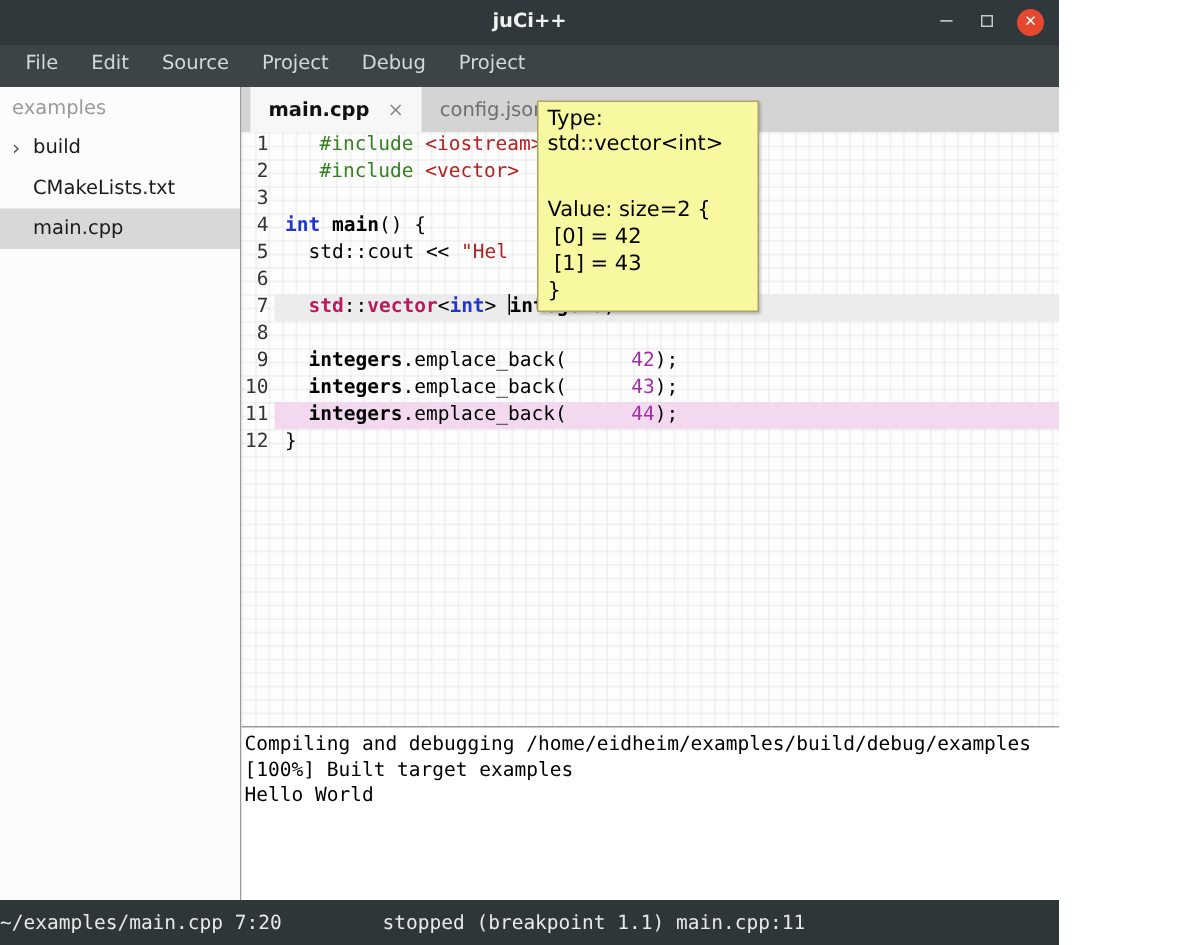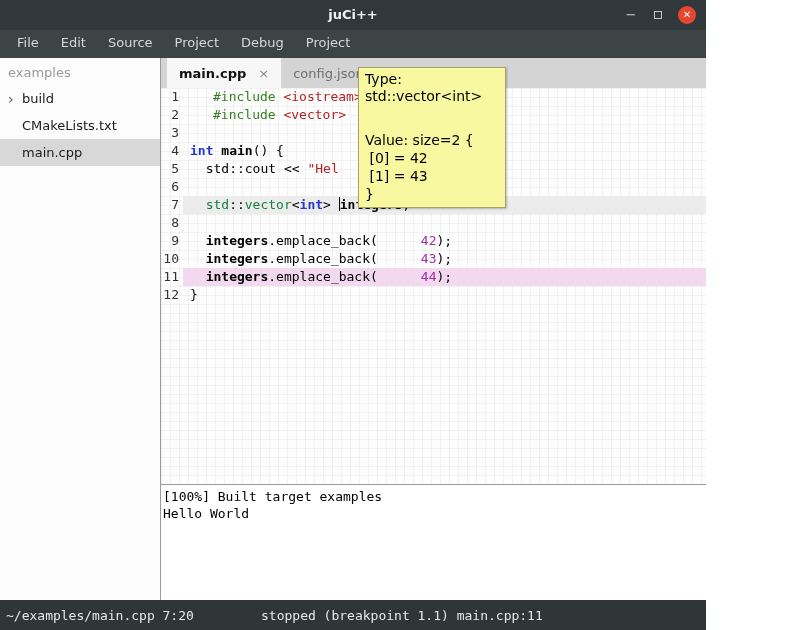--- a/index.html
+++ b/index.html
@@ -46,39 +46,39 @@
     background-size:9px 9px; }
   .code-line { display:flex; height:18px; width:559px; white-space:pre; }
   .ln { flex:none; width:22px; text-align:right; padding-right:4px; color:#333; }
   .code { flex:1; padding-left:7px; }
   .hl-gray { background:#ececec; }
   .hl-pink { background:#f2d9ef; }
   .s-pl { color:#000; }
   .s-pp { color:#35801f;margin-left:23px; }
   .s-str { color:#b22222; }
   .s-kw { color:#2337cc; font-weight:bold; }
-  .s-ty { color:#15803d; }
+  .s-ty { color:#be185d;font-weight:bold; }
   .s-fn { color:#000; font-weight:bold; }
   .s-var { color:#000; font-weight:bold; }
   .s-num { color:#a12fa8;margin-left:43px; }
   .caret { display:inline-block; width:1px; height:14px; background:#000; vertical-align:-2px; }
 
   .scroll-overview { position:absolute; left:562px; top:0; width:49px; height:59px; background:#5b97d8; }
   .overview-mark { position:absolute; height:3px; background:#9cc5ec; }
   .overview-mark.m1 { left:20px; top:7px; width:26px; }
   .overview-mark.m2 { left:20px; top:14px; width:26px; }
 
   
   .terminal { height:116px; flex:none; border-top:1px solid #9a9a9a; background:#fff; color:#000;
     font-family:"DejaVu Sans Mono", monospace; font-size:13px; line-height:17px; padding:3px 0 0 2px; white-space:pre; overflow:hidden; }
 
   
   .statusbar { height:30px; background:#2f3638; color:#e8e8e8; display:flex; align-items:center; flex:none;
     font-family:"DejaVu Sans Mono", monospace; font-size:13px; }
-  .status-left { margin-left:6px; width:255px; flex:none; white-space:pre; }
+  .status-left { margin-left:0; width:255px; flex:none; white-space:pre; }
   .status-center { flex:none; white-space:pre; }
 
   
   .tooltip { position:absolute; left:358px; top:67px; width:148px; background:#f8f8a1; border:1px solid #a5a56a;
     box-shadow:1px 1px 2px rgba(0,0,0,0.25); padding:3px 6px 4px; color:#000; z-index:10; font-size:14px; line-height:17px; }
   .tooltip-value { margin-top:26px; line-height:18px; white-space:pre; }
 </style>
 </head>
 <body>
 
@@ -137,21 +137,21 @@
             <div class="code-line"><span class="ln">10</span><span class="code"><span class="s-pl">  </span><span class="s-var">integers</span><span class="s-pl">.emplace_back(</span><span class="s-num">43</span><span class="s-pl">);</span></span></div>
             <div class="code-line"><span class="ln">11</span><span class="code hl-pink"><span class="s-pl">  </span><span class="s-var">integers</span><span class="s-pl">.emplace_back(</span><span class="s-num">44</span><span class="s-pl">);</span></span></div>
             <div class="code-line"><span class="ln">12</span><span class="code"><span class="s-pl">}</span></span></div>
           </div>
         <div class="scroll-overview">
           <div class="overview-mark m1"></div>
           <div class="overview-mark m2"></div>
         </div>
       </div>
 
-      <div class="terminal"><div>[100%] Built target examples</div><div>Hello World</div></div>
+      <div class="terminal"><div>Compiling and debugging /home/eidheim/examples/build/debug/examples</div><div>[100%] Built target examples</div><div>Hello World</div></div>
     </div>
   </div>
 
   <div class="statusbar">
     <span class="status-left">~/examples/main.cpp 7:20</span>
     <span class="status-center">stopped (breakpoint 1.1) main.cpp:11</span>
   </div>
 
   <div class="tooltip">
     <div class="tooltip-type">Type: std::vector&lt;int&gt;</div>

